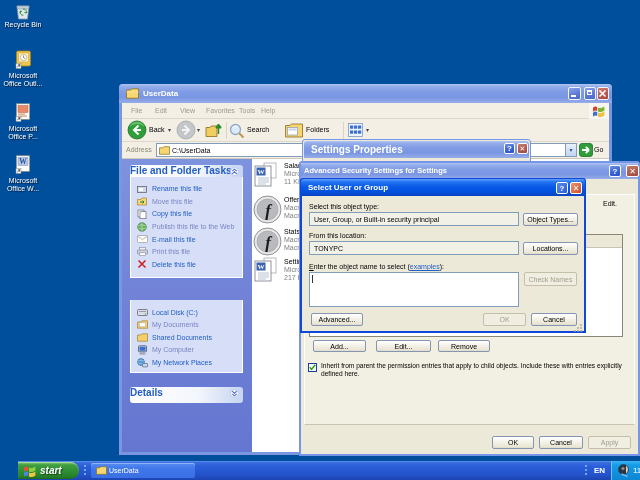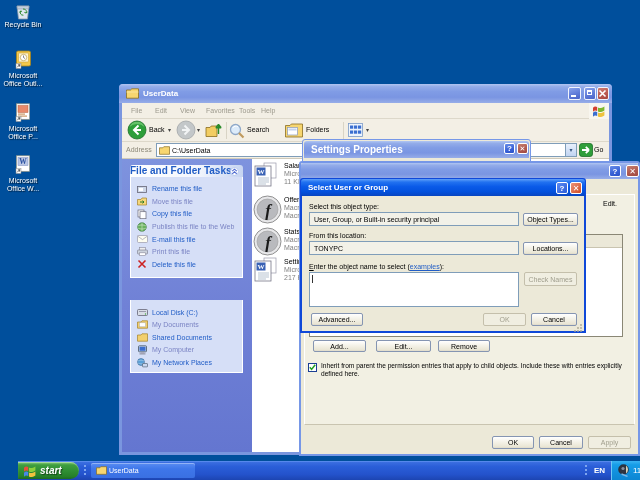--- a/index.html
+++ b/index.html
@@ -236,20 +236,25 @@
         </svg>
       <span class="tp-item" style="left:21px;top:46px;color:#7b84c4;">My Computer</span>
       <svg class="abs" style="left:6px;top:57.5px;" width="11" height="10" viewBox="0 0 11 10">
           <circle cx="4" cy="4" r="3.4" fill="#5aa0d8" stroke="#2c5e8e" stroke-width="0.6"></circle>
           <path d="M1 3 C3 1.8 5 1.8 7 3 M1 5 C3 6.2 5 6.2 7 5" stroke="#cfe4f5" stroke-width="0.5" fill="none"></path>
           <rect x="5.5" y="5.5" width="5" height="3.4" rx="0.5" fill="#c9d7f0" stroke="#456" stroke-width="0.6"></rect>
         </svg>
       <span class="tp-item" style="left:21px;top:58.5px;">My Network Places</span>
     </div>
 
+    <div class="tp-head" style="top:228px;border-radius:3px;">Details<span class="chev">
+          <svg width="9" height="9" viewBox="0 0 9 9" style="position:absolute;left:-1px;top:-1px;">
+            <path d="M2.2 2.2 L4.5 4.2 L6.8 2.2 M2.2 4.8 L4.5 6.8 L6.8 4.8" stroke="#4f6bd0" stroke-width="1.1" fill="none"></path>
+          </svg>
+        </span></div>
   </div>
 
   <div class="abs" id="filetiles" style="left:133px;top:75px;width:200px;height:293px;overflow:hidden;font-size:7px;">
 
     <svg class="abs" style="left:0px;top:3px;" width="28" height="26" viewBox="0 0 28 26">
       <rect x="12" y="1" width="12" height="15" fill="#fff" stroke="#99a" stroke-width="0.7"></rect>
       <rect x="3" y="4" width="16" height="20" fill="#fff" stroke="#778" stroke-width="0.8"></rect>
       <rect x="4.5" y="5.5" width="9" height="8" fill="#3a62b5"></rect>
       <text x="9" y="12.3" font-size="7" font-weight="bold" fill="#fff" text-anchor="middle" font-family="Liberation Serif">W</text>
       <path d="M6 16 l11 0 M6 18 l11 0 M6 20 l11 0 M6 22 l8 0" stroke="#9ab" stroke-width="0.7"></path>
@@ -291,20 +296,21 @@
 
 <div class="win" id="dlg-props" style="left:302px; top:139px; width:229px; height:26px; background:#ece9d8; border:1px solid #7697e7; border-radius:3px 3px 0 0;">
   <div class="abs" style="left:1px;top:1px;width:225px;height:17px;border-radius:3px 3px 0 0;background:linear-gradient(180deg,#b0c5f2 0%,#93ace9 14%,#809ce5 40%,#7a95e2 70%,#92a9e7 95%,#97ade8 100%);"></div>
   <div class="tbar-txt" style="left:8px;top:4px;font-size:10px;">Settings Properties</div>
   <div class="cap-btn" style="left:201px;top:3px;width:11px;height:11px;background:linear-gradient(160deg,#6a8fe8 0%,#3c64d8 55%,#2a50c8 100%);border:1px solid #fff;font-size:8px;line-height:10px;font-weight:bold;">?</div>
   <div class="cap-btn" style="left:214px;top:3px;width:11px;height:11px;background:linear-gradient(160deg,#c5806f 0%,#b05a50 55%,#a04a42 100%);border:1px solid #fff;font-size:7px;line-height:10px;">✕</div>
 </div>
 
 <div class="win" id="dlg-adv" style="left:299px; top:161px; width:341px; height:295px; background:#ece9d8; border:2px solid #7697e7; border-radius:3px 3px 0 0;">
   <div class="abs" style="left:0;top:0;width:337px;height:16px;border-radius:2px 2px 0 0;background:linear-gradient(180deg,#b0c5f2 0%,#93ace9 14%,#809ce5 40%,#7a95e2 70%,#92a9e7 95%,#97ade8 100%);"></div>
+  <div class="tbar-txt" style="left:3px;top:3px;font-size:7.5px;">Advanced Security Settings for Settings</div>
   <div class="cap-btn" style="left:308px;top:2px;width:12px;height:12px;background:linear-gradient(160deg,#6a8fe8 0%,#3c64d8 55%,#2a50c8 100%);border:1px solid #fff;font-size:8px;line-height:11px;font-weight:bold;">?</div>
   <div class="cap-btn" style="left:325px;top:2px;width:13px;height:12px;background:linear-gradient(160deg,#c5806f 0%,#b05a50 55%,#a04a42 100%);border:1px solid #fff;font-size:8px;line-height:11px;">✕</div>
 
   <div class="abs" style="left:3px;top:31px;width:331px;height:231px;background:#f2f0e3;border:1px solid #fff;border-bottom:1px solid #c9c4b0;"></div>
   <span class="lbl" style="left:302px;top:37px;">Edit.</span>
 
   <div class="abs" style="left:8px;top:71px;width:314px;height:103px;background:#fff;border:1px solid #8a8775;">
     <div class="abs" style="left:0;top:0;width:312px;height:13px;background:#ebe8d8;border-bottom:1px solid #c9c4b0;"></div>
   </div>
   <div class="btn" style="left:12px;top:177px;width:53px;height:12px;line-height:11px;">Add...</div>

